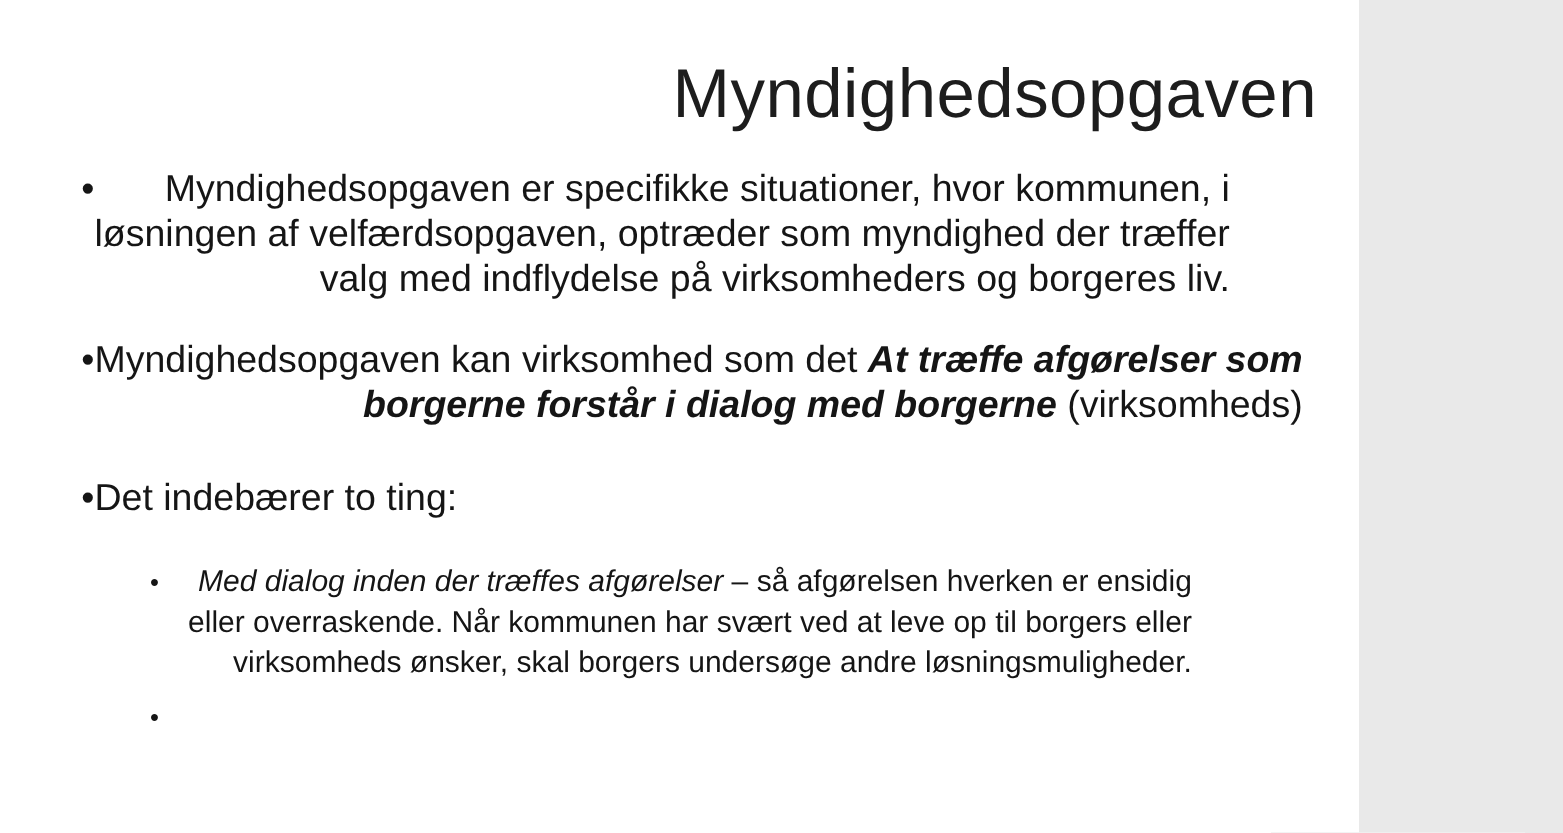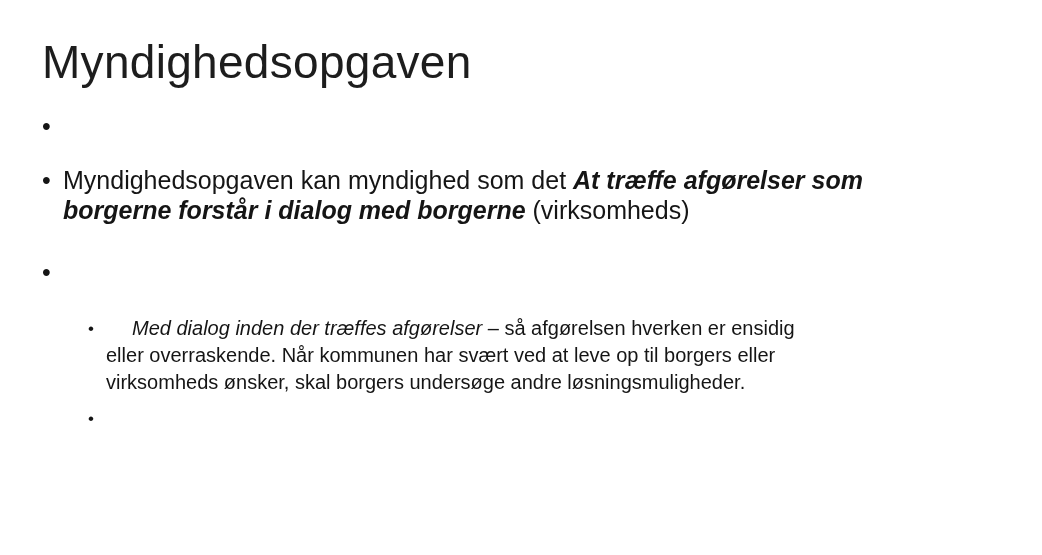--- a/index.html
+++ b/index.html
@@ -1,25 +1,26 @@
 <!DOCTYPE html>
 <html><head>
 <meta charset="utf-8">
 <style>
   html, body { margin: 0; padding: 0; background: #e9e9e9; }
   .slide {
     position: relative;
-    width: 1042px;
+    width: 906px;
     height: 555px;
     background: #ffffff;
     color: #151515;
     font-family: "Liberation Sans", sans-serif;
     overflow: hidden;
     box-sizing: border-box;
     padding: 30px 28px 0 42px;
+    text-align: right;
   }
   .title {
     margin: 6px 0 0 0;
     font-size: 46px;
     font-weight: 300;
     line-height: 1.15;
     letter-spacing: 0.3px;
     color: #1d1d1d;
   }
   .li { display: flex; align-items: flex-start; }
@@ -39,30 +40,34 @@
 </style>
 </head>
 <body>
 
 <div class="slide">
 
   <h1 class="title">Myndighedsopgaven</h1>
 
   <div class="li l1 b1">
     <span class="marker">•</span>
+    <div class="txt"><span>Myndighedsopgaven er specifikke situationer, hvor kommunen, i
+løsningen af velfærdsopgaven, optræder som myndighed der træffer
+valg med indflydelse på virksomheders og borgeres liv.</span></div>
   </div>
 
   <div class="li l1 b2">
     <span class="marker">•</span>
-    <div class="txt"><span>Myndighedsopgaven kan myndighed som det </span><span class="bi">At træffe afgørelser som
+    <div class="txt"><span>Myndighedsopgaven kan virksomhed som det </span><span class="bi">At træffe afgørelser som
 borgerne forstår i dialog med borgerne</span><span> (virksomheds)</span></div>
   </div>
 
   <div class="li l1 b3">
     <span class="marker">•</span>
+    <div class="txt"><span>Det indebærer to ting:</span></div>
   </div>
 
   <div class="li l2 sub1">
     <span class="marker">•</span>
     <div class="txt"><span class="it">Med dialog inden der træffes afgørelser</span><span> – så afgørelsen hverken er ensidig
 eller overraskende. Når kommunen har svært ved at leve op til borgers eller
 virksomheds ønsker, skal borgers undersøge andre løsningsmuligheder.</span></div>
   </div>
 
   <div class="li l2 sub2">

